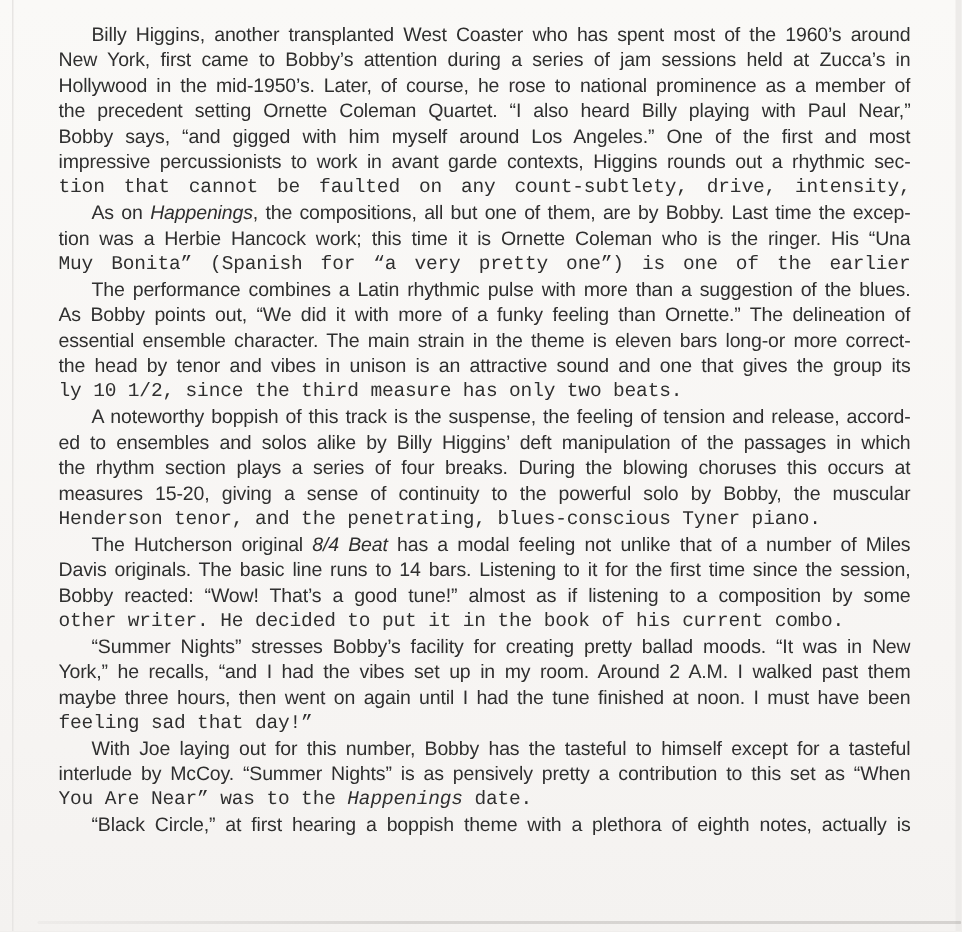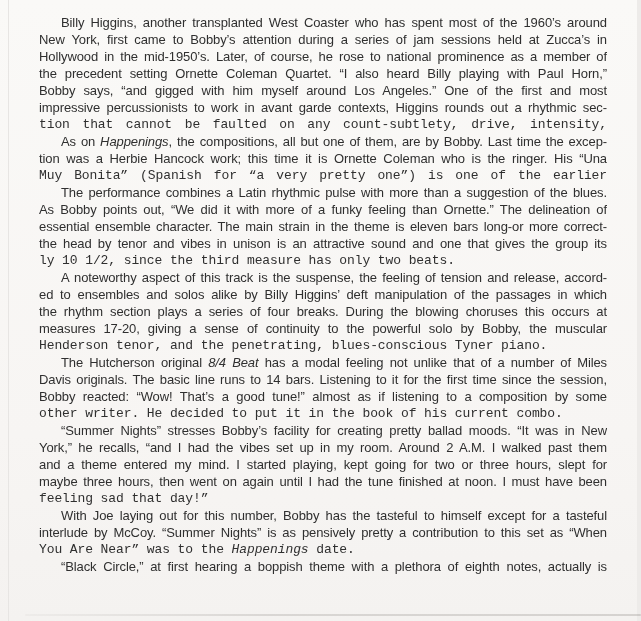--- a/index.html
+++ b/index.html
@@ -68,44 +68,43 @@
 <body>
 
 <div class="page">
   <div class="scan-edge-left"></div>
   <div class="scan-edge-right"></div>
   <div class="scan-edge-bottom"></div>
   <div class="text-block">
       <div class="line indent"><span>Billy Higgins, another transplanted West Coaster who has spent most of the 1960’s around</span></div>
       <div class="line"><span>New York, first came to Bobby’s attention during a series of jam sessions held at Zucca’s in</span></div>
       <div class="line"><span>Hollywood in the mid-1950’s. Later, of course, he rose to national prominence as a member of</span></div>
-      <div class="line"><span>the precedent setting Ornette Coleman Quartet. “I also heard Billy playing with Paul Horn,”</span></div>
+      <div class="line"><span>the precedent setting Ornette Coleman Quartet. “I also heard Billy playing with Paul Near,”</span></div>
       <div class="line"><span>Bobby says, “and gigged with him myself around Los Angeles.” One of the first and most</span></div>
       <div class="line"><span>impressive percussionists to work in avant garde contexts, Higgins rounds out a rhythmic sec-</span></div>
       <div class="line last"><span>tion that cannot be faulted on any count-subtlety, drive, intensity, consistency.</span></div>
       <div class="line indent"><span>As on </span><i>Happenings</i><span>, the compositions, all but one of them, are by Bobby. Last time the excep-</span></div>
       <div class="line"><span>tion was a Herbie Hancock work; this time it is Ornette Coleman who is the ringer. His “Una</span></div>
       <div class="line last"><span>Muy Bonita” (Spanish for “a very pretty one”) is one of the earlier Coleman works.</span></div>
       <div class="line indent"><span>The performance combines a Latin rhythmic pulse with more than a suggestion of the blues.</span></div>
       <div class="line"><span>As Bobby points out, “We did it with more of a funky feeling than Ornette.” The delineation of</span></div>
       <div class="line"><span>essential ensemble character. The main strain in the theme is eleven bars long-or more correct-</span></div>
       <div class="line"><span>the head by tenor and vibes in unison is an attractive sound and one that gives the group its</span></div>
       <div class="line last"><span>ly 10 1/2, since the third measure has only two beats.</span></div>
-      <div class="line indent"><span>A noteworthy aspect of this track is the suspense, the feeling of tension and release, accord-</span></div>
+      <div class="line indent"><span>A noteworthy boppish of this track is the suspense, the feeling of tension and release, accord-</span></div>
       <div class="line"><span>ed to ensembles and solos alike by Billy Higgins’ deft manipulation of the passages in which</span></div>
       <div class="line"><span>the rhythm section plays a series of four breaks. During the blowing choruses this occurs at</span></div>
-      <div class="line"><span>measures 17-20, giving a sense of continuity to the powerful solo by Bobby, the muscular</span></div>
+      <div class="line"><span>measures 15-20, giving a sense of continuity to the powerful solo by Bobby, the muscular</span></div>
       <div class="line last"><span>Henderson tenor, and the penetrating, blues-conscious Tyner piano.</span></div>
       <div class="line indent"><span>The Hutcherson original </span><i>8/4 Beat</i><span> has a modal feeling not unlike that of a number of Miles</span></div>
       <div class="line"><span>Davis originals. The basic line runs to 14 bars. Listening to it for the first time since the session,</span></div>
       <div class="line"><span>Bobby reacted: “Wow! That’s a good tune!” almost as if listening to a composition by some</span></div>
       <div class="line last"><span>other writer. He decided to put it in the book of his current combo.</span></div>
       <div class="line indent"><span>“Summer Nights” stresses Bobby’s facility for creating pretty ballad moods. “It was in New</span></div>
       <div class="line"><span>York,” he recalls, “and I had the vibes set up in my room. Around 2 A.M. I walked past them</span></div>
-      <div class="line"><span>and a theme entered my mind. I started playing, kept going for two or three hours, slept for</span></div>
       <div class="line"><span>maybe three hours, then went on again until I had the tune finished at noon. I must have been</span></div>
       <div class="line last"><span>feeling sad that day!”</span></div>
       <div class="line indent"><span>With Joe laying out for this number, Bobby has the tasteful to himself except for a tasteful</span></div>
       <div class="line"><span>interlude by McCoy. “Summer Nights” is as pensively pretty a contribution to this set as “When</span></div>
       <div class="line last"><span>You Are Near” was to the </span><i>Happenings</i><span> date.</span></div>
       <div class="line indent"><span>“Black Circle,” at first hearing a boppish theme with a plethora of eighth notes, actually is</span></div>
     </div>
 </div>
 
 </body></html>

